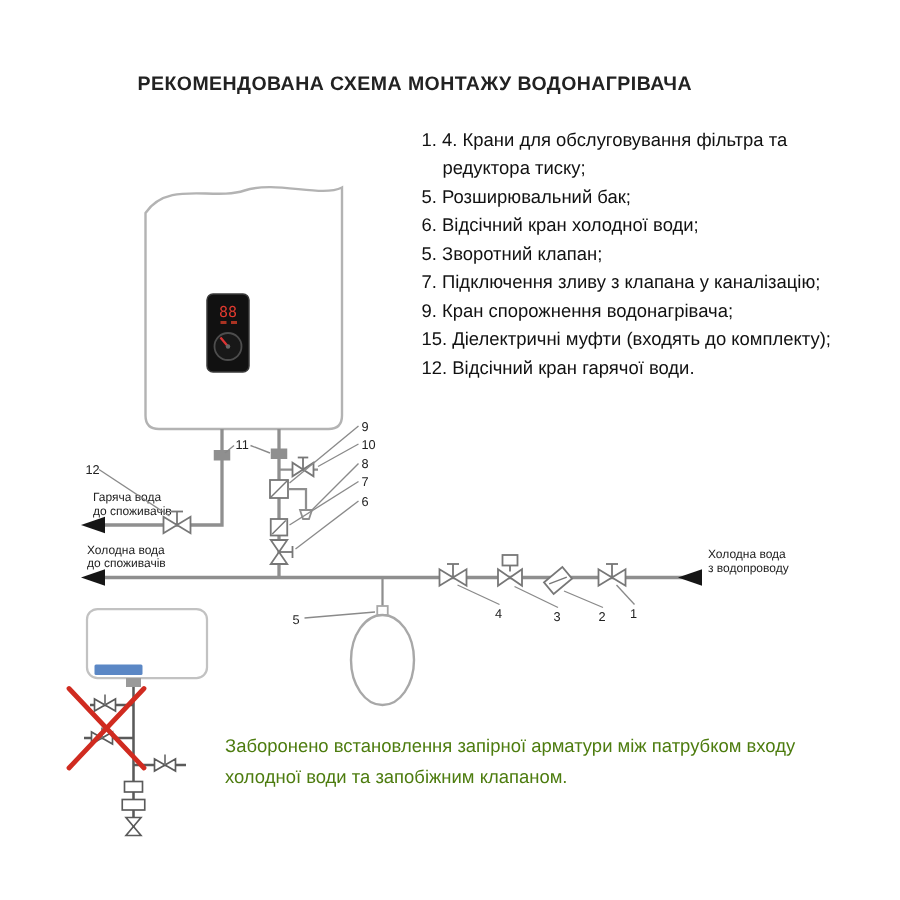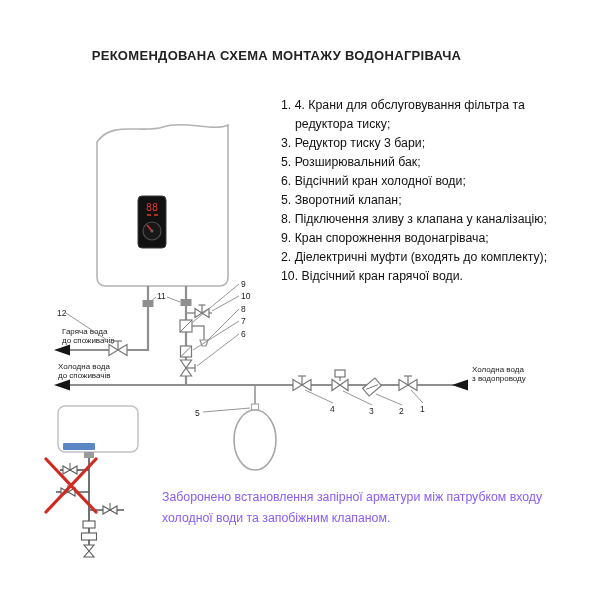--- a/index.html
+++ b/index.html
@@ -5,55 +5,54 @@
   html,body{margin:0;padding:0;}
   body{
     width:600px;height:600px;position:relative;background:#ffffff;
     font-family:"Liberation Sans","DejaVu Sans",sans-serif;color:#1c1c1c;overflow:hidden;
   }
   .title{
     position:absolute;left:0;top:48px;width:553px;text-align:center;
     font-size:13px;font-weight:600;letter-spacing:.3px;color:#222;
   }
   .legend{
-    position:absolute;left:281px;top:96px;width:276px;
+    position:absolute;left:281px;top:84px;width:276px;
     font-size:12.3px;line-height:19px;color:#111;
   }
   .legend-item{padding-left:14px;text-indent:-14px;}
   .warning{
-    position:absolute;left:162px;top:487px;width:398px;
-    font-size:12.3px;line-height:21px;color:#8b5cf6;
+    position:absolute;left:150px;top:487px;width:398px;
+    font-size:12.3px;line-height:21px;color:#4d7c0f;
   }
   svg{position:absolute;left:0;top:0;font-family:"Liberation Sans","DejaVu Sans",sans-serif;}
   .pipe{stroke:#8f8f8f;stroke-width:2.2;fill:none;}
   .thinpipe{stroke:#8f8f8f;stroke-width:1.5;fill:none;}
   .valve{fill:#ffffff;stroke:#777;stroke-width:1.2;}
   .handle{stroke:#777;stroke-width:1.2;fill:none;}
   .leader{stroke:#8a8a8a;stroke-width:0.9;fill:none;}
   .callout-num{font-size:8.5px;fill:#222;}
   .pipe-label{font-size:8px;fill:#222;}
   .flow-arrow{fill:#161616;}
   .inset-pipe{stroke:#5a5a5a;stroke-width:1.7;fill:none;}
   .inset-valve{fill:#fff;stroke:#5a5a5a;stroke-width:1.1;}
 </style>
 </head>
 <body>
 
 <div class="title">РЕКОМЕНДОВАНА СХЕМА МОНТАЖУ ВОДОНАГРІВАЧА</div>
 
 <div class="legend">
   <div class="legend-item">1. 4. Крани для обслуговування фільтра та редуктора тиску;</div>
-  <div class="legend-item">3. Редуктор тиску 3 бари;</div>
   <div class="legend-item">5. Розширювальний бак;</div>
   <div class="legend-item">6. Відсічний кран холодної води;</div>
   <div class="legend-item">5. Зворотний клапан;</div>
-  <div class="legend-item">8. Підключення зливу з клапана у каналізацію;</div>
+  <div class="legend-item">7. Підключення зливу з клапана у каналізацію;</div>
   <div class="legend-item">9. Кран спорожнення водонагрівача;</div>
-  <div class="legend-item">2. Діелектричні муфти (входять до комплекту);</div>
-  <div class="legend-item">10. Відсічний кран гарячої води.</div>
+  <div class="legend-item">15. Діелектричні муфти (входять до комплекту);</div>
+  <div class="legend-item">12. Відсічний кран гарячої води.</div>
 </div>
 
 <svg width="600" height="600" viewBox="0 0 600 600">
 
   <g>
     <path d="M 97 142 C 112 120 142 134 163 127 C 184 120 214 132 228 125
              L 228 277 Q 228 286 219 286 L 106 286 Q 97 286 97 277 Z" fill="#ffffff" stroke="#b3b3b3" stroke-width="1.6"></path>
     <rect x="138" y="196" width="28" height="52" rx="4" fill="#111" stroke="#3a3a3a"></rect>
     <text x="152" y="211" text-anchor="middle" font-size="10" fill="#e03a2f" font-family="DejaVu Sans Mono, monospace">88</text>
     <rect x="147" y="214" width="4" height="2" fill="#a32"></rect>

